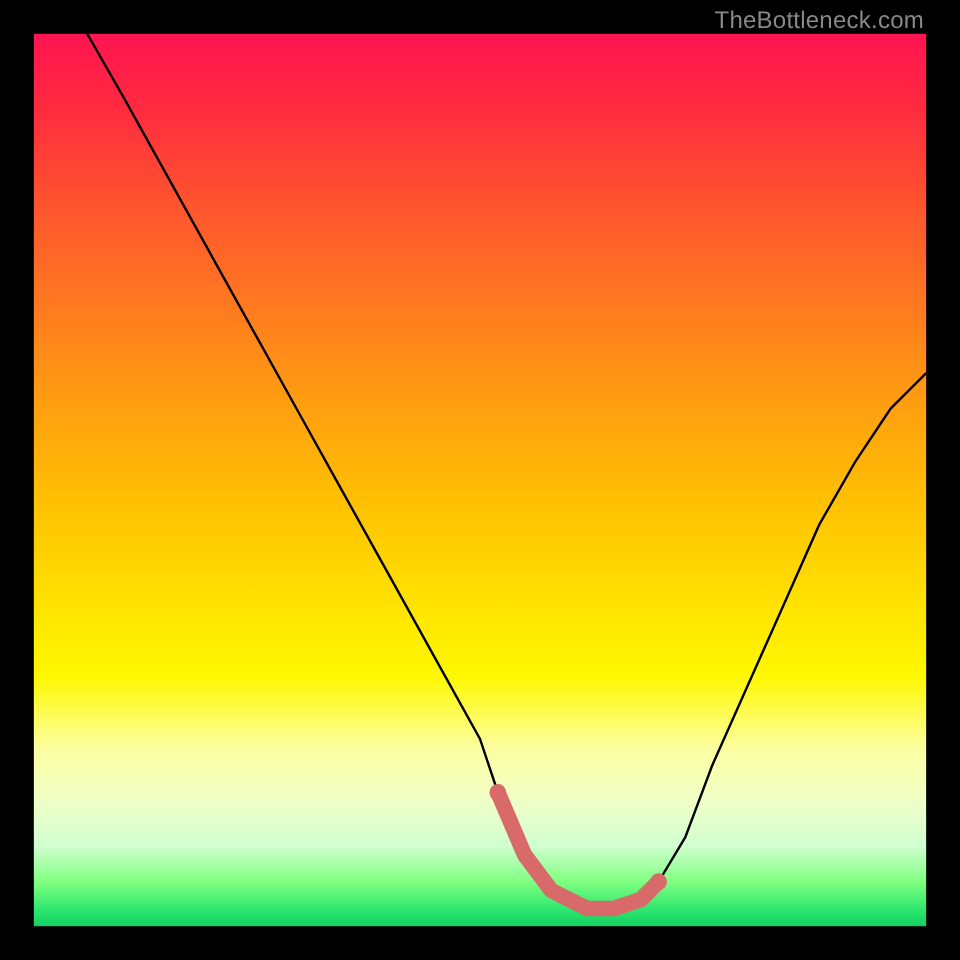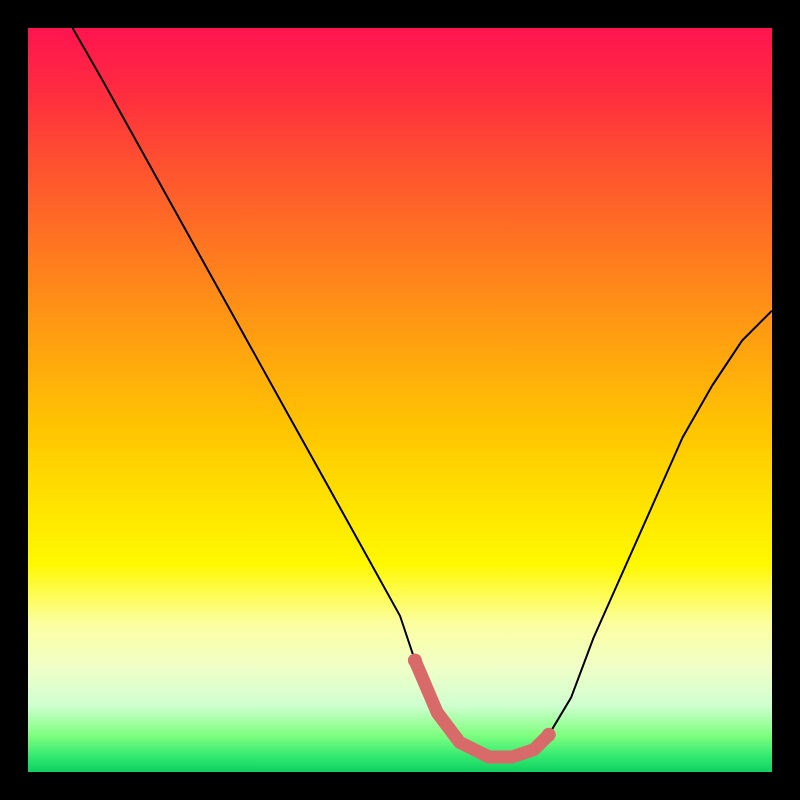--- a/index.html
+++ b/index.html
@@ -75,13 +75,14 @@
     <div class="gradient-bg"></div>
     <svg class="curve-svg" viewBox="0 0 744 744" preserveAspectRatio="none">
       <g>
         <path id="curve-path" fill="none" stroke="#000" stroke-width="2" d="M44.6 0.0 L74.4 52.1 L111.6 119.0 L148.8 186.0 L186.0 253.0 L223.2 319.9 L260.4 386.9 L297.6 453.8 L334.8 520.8 L372.0 587.8 L386.9 632.4 L409.2 684.5 L431.5 714.2 L461.3 729.1 L483.6 729.1 L505.9 721.7 L520.8 706.8 L543.1 669.6 L565.4 610.1 L595.2 543.1 L625.0 476.2 L654.7 409.2 L684.5 357.1 L714.2 312.5 L744.0 282.7 "></path>
         <path id="highlight-path" fill="none" stroke="#d86a6a" stroke-width="13" stroke-linecap="round" stroke-linejoin="round" d="M386.9 632.4 L409.2 684.5 L431.5 714.2 L461.3 729.1 L483.6 729.1 L505.9 721.7 L520.8 706.8 "></path>
         <circle id="hl-start" r="7" fill="#d86a6a" cx="386.88" cy="632.4"></circle>
         <circle id="hl-end" r="7" fill="#d86a6a" cx="520.8" cy="706.8"></circle>
       </g>
     </svg>
   </div>
+  <div class="watermark">TheBottleneck.com</div>
 </div>
 
 </body></html>

